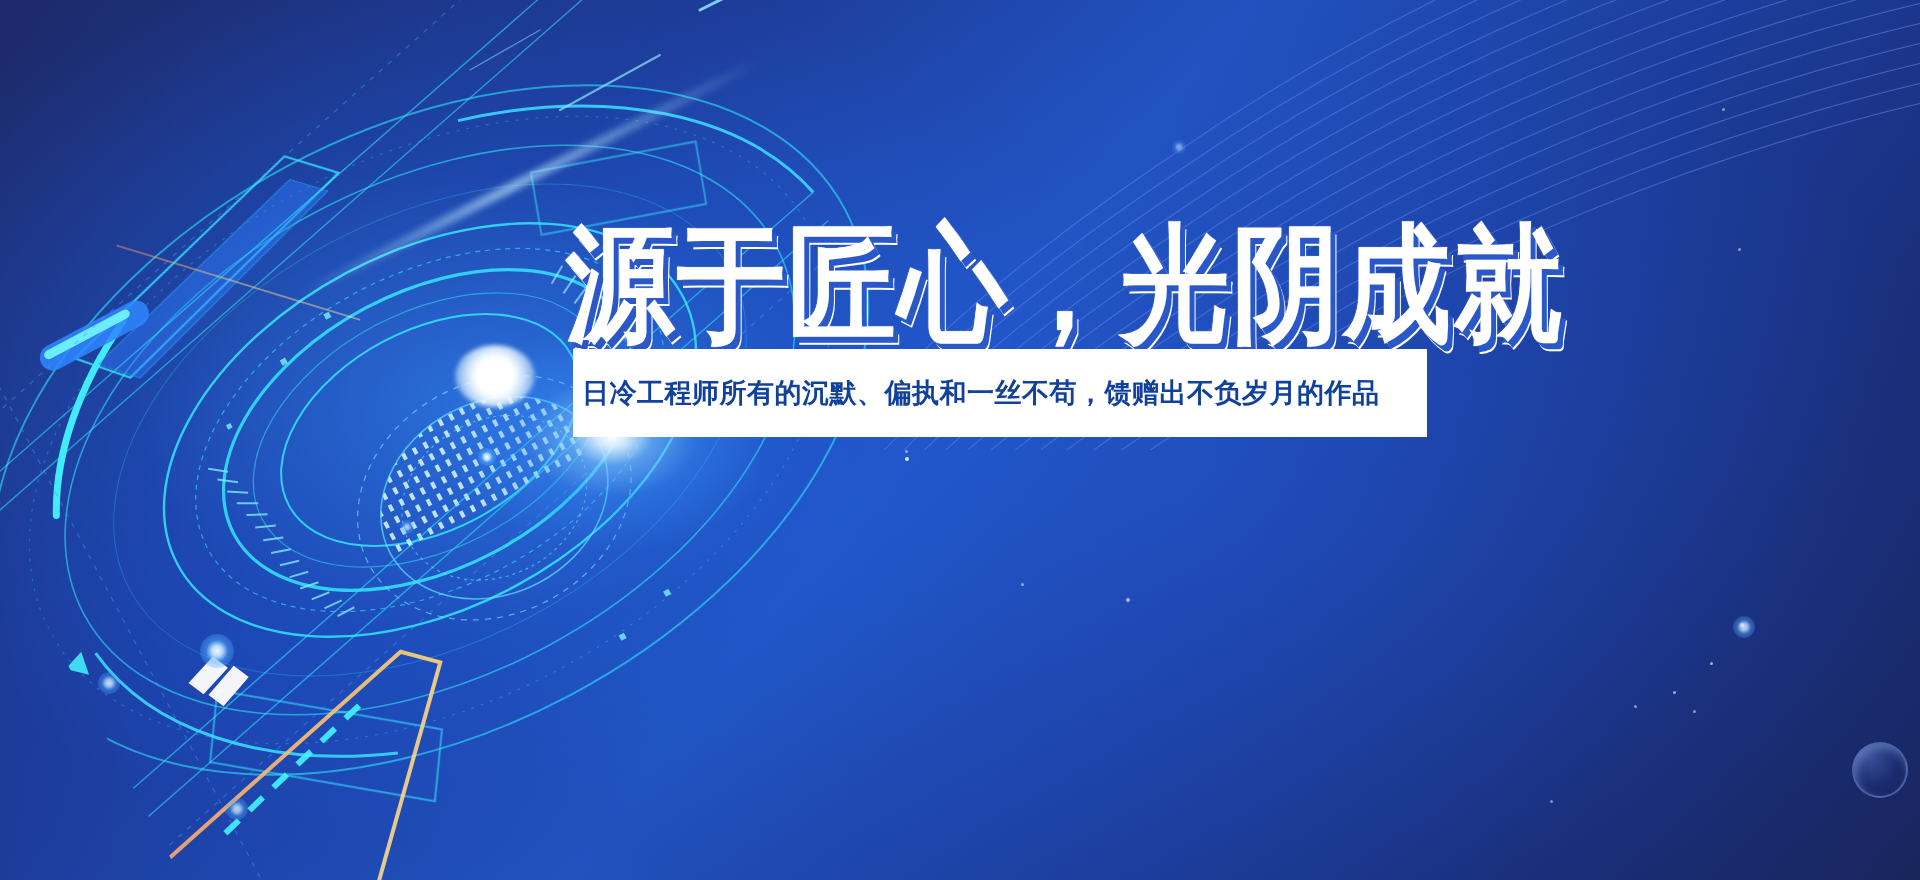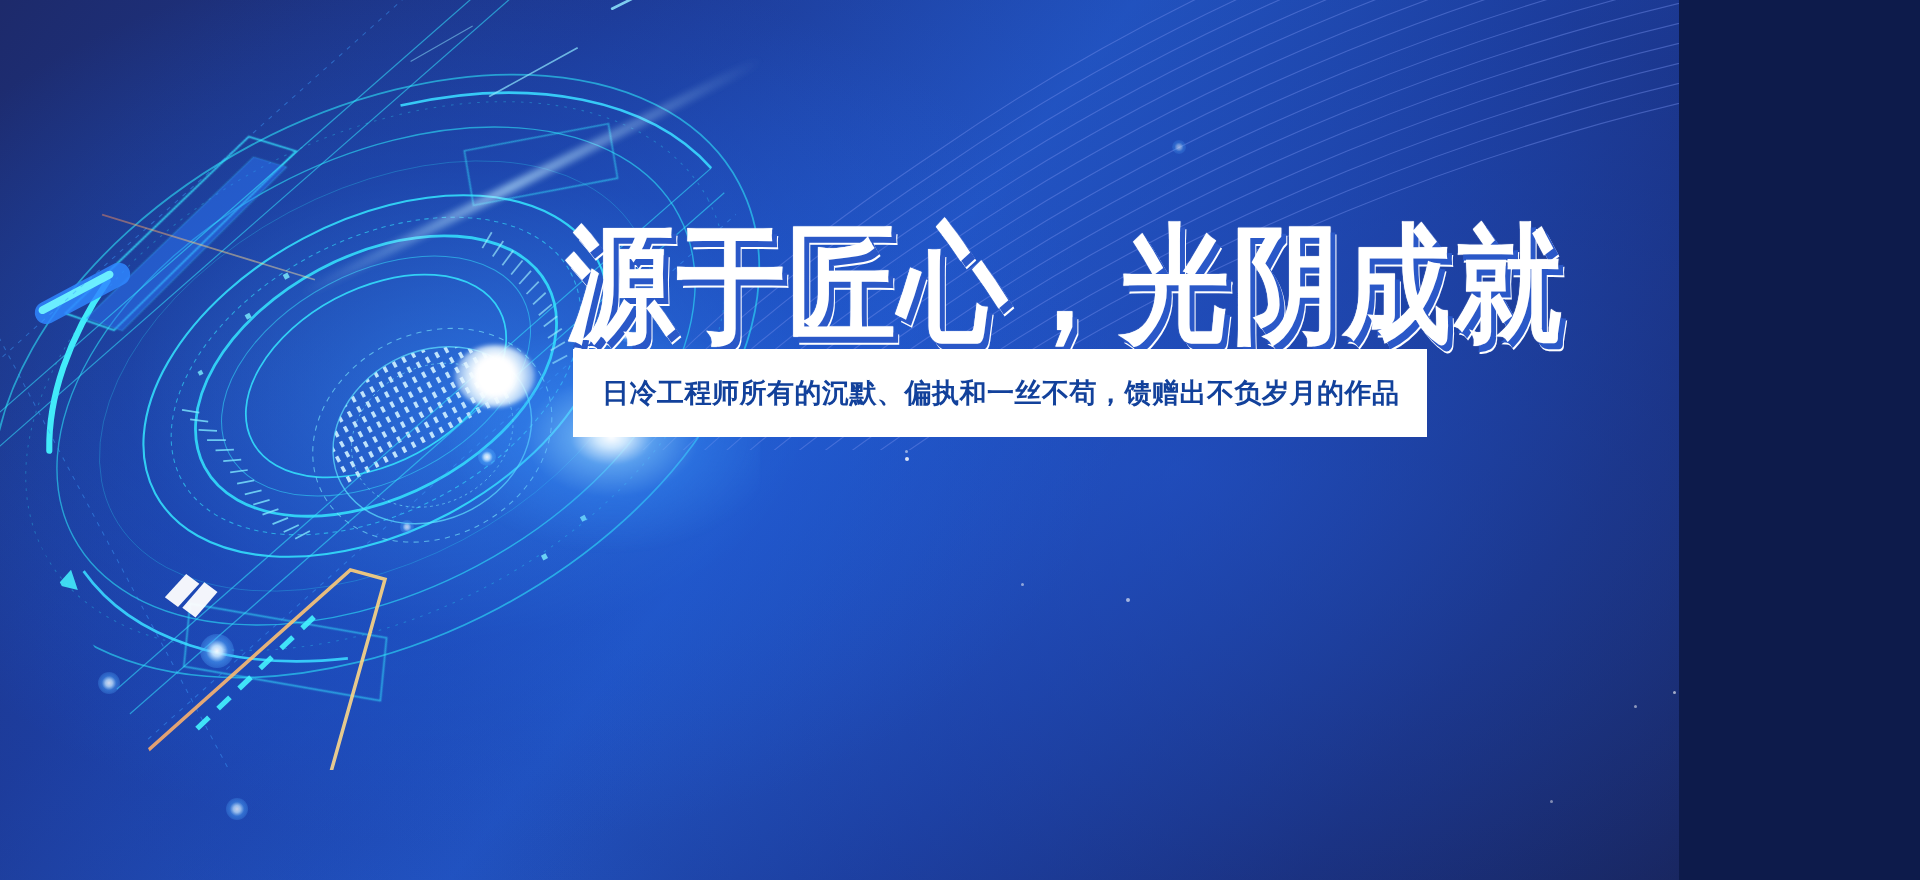--- a/index.html
+++ b/index.html
@@ -1,20 +1,20 @@
 <!DOCTYPE html>
 <html><head>
 <meta charset="utf-8">
 <title>Banner</title>
 <style>
   html,body{margin:0;padding:0;background:#0d1b4b;}
   body{font-family:"DejaVu Sans","Liberation Sans",sans-serif;}
 
   #stage{
-    position:relative;width:1679px;height:880px;overflow:hidden;
+    position:relative;width:1920px;height:880px;overflow:hidden;
     background:
       radial-gradient(ellipse 900px 620px at 470px 400px, rgba(50,140,255,0.62) 0%, rgba(30,95,220,0.34) 38%, rgba(20,60,160,0.0) 72%),
       radial-gradient(ellipse 620px 520px at 230px 690px, rgba(25,70,190,0.45) 0%, rgba(18,45,130,0.0) 70%),
       radial-gradient(ellipse 1500px 1000px at 1180px 470px, rgba(34,86,208,0.55) 0%, rgba(24,52,150,0.18) 52%, rgba(16,32,98,0) 80%),
       linear-gradient(128deg, #1d2a6b 0%, #1e3a94 26%, #2358c6 48%, #1d3f9e 66%, #1a2c72 84%, #192456 100%);
   }
 
   
   .layer{position:absolute;inset:0;pointer-events:none;}
 
@@ -61,21 +61,21 @@
        5px 5px 0 #2a58c8,
        6px 6px 0 #ffffff,
        0 0 1px #ffffff;
     transform:scaleY(1.18);transform-origin:left top;
   }
   #banner{
     position:absolute;left:573px;top:349px;width:854px;height:88px;
     background:#ffffff;display:flex;align-items:center;
   }
   #banner-text{
-    padding-left:29px;font-size:27px;line-height:34px;font-weight:bold;
+    padding-left:9px;font-size:27px;line-height:34px;font-weight:bold;
     color:#12419b;letter-spacing:.5px;white-space:nowrap;
   }
 </style>
 </head>
 <body>
 
 <div id="stage">
 
   <svg class="waves" viewBox="0 0 1100 620" preserveAspectRatio="none">
     <g fill="none" stroke="#6f8ae8" stroke-width="1.1" opacity="0.55">

